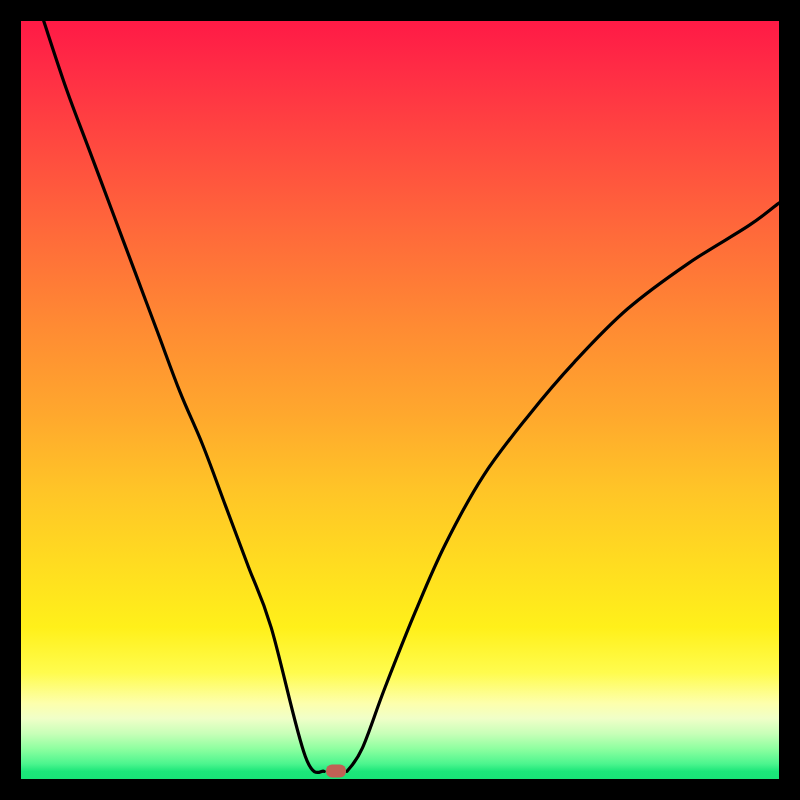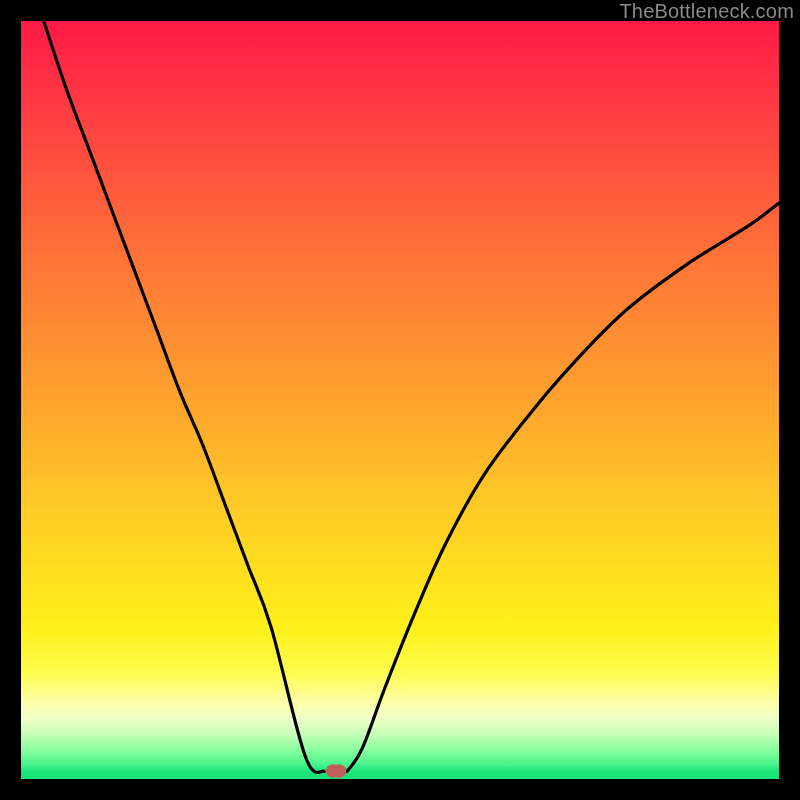--- a/index.html
+++ b/index.html
@@ -74,21 +74,20 @@
     font-family: Arial, Helvetica, sans-serif;
     font-size: 20px;
     color: #8a8a8a;
     letter-spacing: 0.2px;
   }
 </style>
 </head>
 <body>
 
 <div class="frame">
-  <div class="watermark">TheBottleneck.com</div>
   <div class="plot">
     <div class="gradient"></div>
     <svg class="curve" viewBox="0 0 758 758" preserveAspectRatio="none">
       <path d="M 22.74 0 C 26.833199999999998 12.279600000000004, 37.2936 45.02520000000003, 45.48 68.22000000000003 C 53.666399999999996 91.41480000000003, 60.0336 107.02960000000002, 68.22 128.86 C 76.40639999999999 150.6904, 82.77359999999999 167.6696, 90.96 189.5 C 99.1464 211.3304, 105.5136 228.3096, 113.7 250.14 C 121.88640000000001 271.9704, 128.2536 288.94960000000003, 136.44 310.78000000000003 C 144.6264 332.6104, 150.99360000000001 350.954, 159.18 371.42 C 167.3664 391.886, 173.7336 404.014, 181.92 424.48 C 190.10639999999998 444.946, 196.47360000000003 463.2896, 204.66000000000003 485.12 C 212.84640000000002 506.9504, 219.2136 523.9296, 227.4 545.76 C 235.5864 567.5903999999999, 239.907 572.29, 250.14000000000001 606.4 C 260.373 640.51, 274.6992 709.3364, 284.25 735.26 C 293.8008 761.1836, 299.789 747.6912, 303.2 750.42" fill="none" stroke="#000" stroke-width="3.2" stroke-linecap="round" stroke-linejoin="round" id="path-left"></path>
       <path d="M 325.94 750.42 C 328.6688 746.3267999999999, 334.278 742.6884, 341.1 727.68 C 347.922 712.6715999999999, 354.2892 691.5992, 363.84 667.04 C 373.39079999999996 642.4807999999999, 383.2448 617.1636, 394.16 591.24 C 405.07520000000005 565.3164, 412.2004 547.5792, 424.48 523.02 C 436.75960000000003 498.4608, 447.3716 477.9948, 462.38 454.8 C 477.3884 431.6052, 491.48720000000003 414.62600000000003, 507.86 394.16 C 524.2328 373.694, 535.6028 360.2016, 553.34 341.09999999999997 C 571.0772000000001 321.99839999999995, 585.934 305.7772, 606.4 288.04 C 626.866 270.30280000000005, 645.2096 257.56839999999994, 667.04 242.55999999999995 C 688.8703999999999 227.55159999999995, 711.3072 215.57519999999997, 727.68 204.65999999999997 C 744.0527999999999 193.74479999999997, 752.5424 186.01319999999996, 758 181.91999999999996" fill="none" stroke="#000" stroke-width="3.2" stroke-linecap="round" stroke-linejoin="round" id="path-right"></path>
     </svg>
     <div class="marker" id="marker" style="left: 314.57px; top: 750.42px;"></div>
   </div>
 </div>
 

